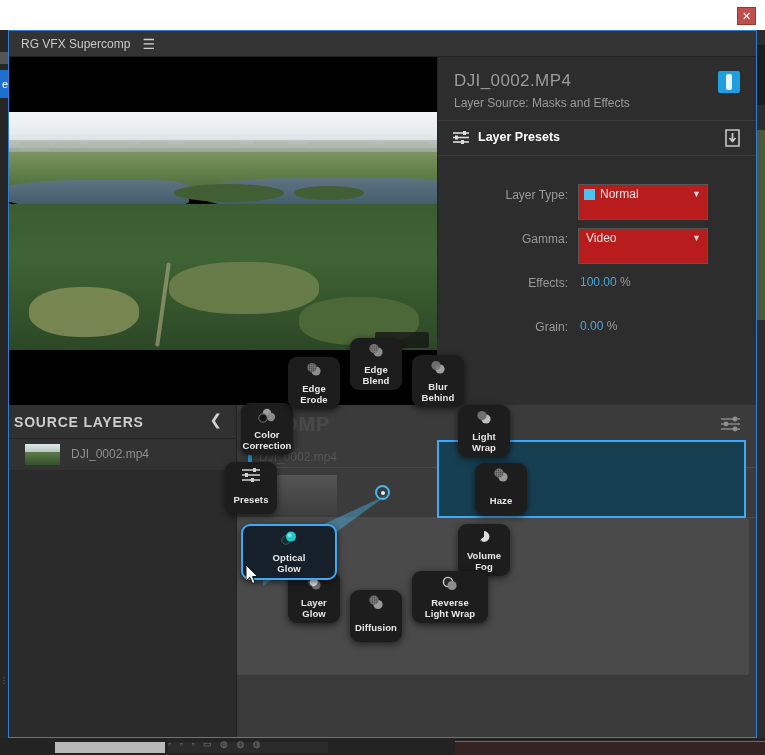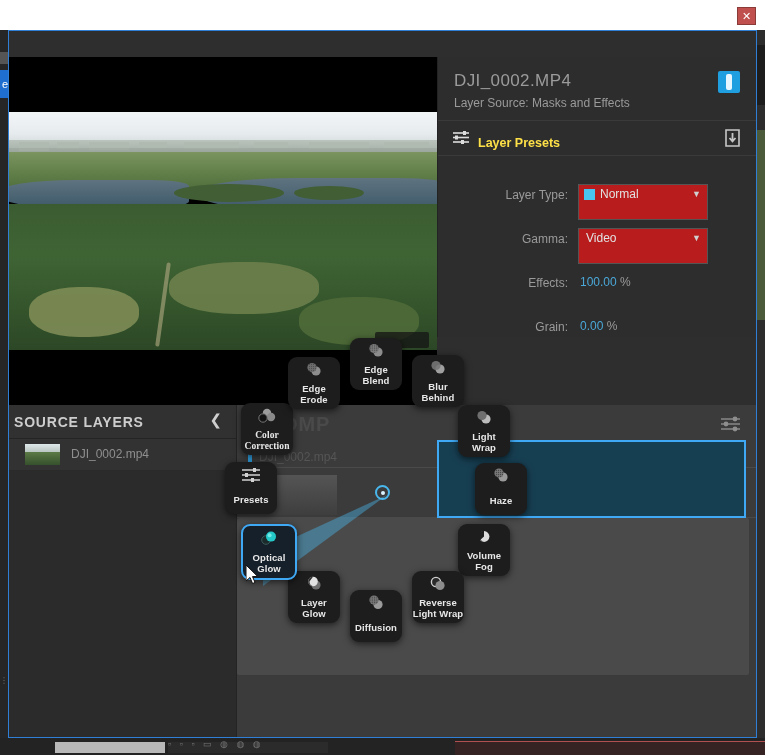--- a/index.html
+++ b/index.html
@@ -58,21 +58,21 @@
          border-left:1px solid #232323;box-sizing:border-box;}
   .props-head{position:relative;height:63px;border-bottom:1px solid #3a3a3a;}
   .props-title{position:absolute;left:16px;top:14px;color:#9b9b9b;font-size:17px;letter-spacing:.4px;}
   .props-sub{position:absolute;left:16px;top:39px;color:#9a9a9a;font-size:12px;}
   .props-toggle{position:absolute;right:16px;top:14px;width:22px;height:22px;background:#1f9ee0;
                 border-radius:2px;cursor:pointer;}
   .props-toggle i{position:absolute;left:8px;top:3px;width:6px;height:16px;background:#e8f6ff;border-radius:2px;display:block;}
 
   .presets-row{position:relative;height:34px;border-bottom:1px solid #3a3a3a;}
   .presets-icon{position:absolute;left:14px;top:9px;width:18px;height:15px;cursor:pointer;}
-  .presets-label{position:absolute;left:40px;top:9px;color:#fde047;font-size:12.5px;font-weight:bold;cursor:pointer;margin-top:6px;}
+  .presets-label{position:absolute;left:40px;top:9px;color:#ffffff;font-size:12.5px;font-weight:bold;cursor:pointer;}
   .save-icon{position:absolute;right:14px;top:7px;width:19px;height:20px;cursor:pointer;}
 
   .field{position:relative;height:24px;margin-top:20px;}
   .field .lbl{position:absolute;left:0;width:130px;text-align:right;color:#9a9a9a;font-size:12px;top:4px;}
   .dropdown{position:absolute;left:140px;top:0;width:130px;height:36px;background:#b91c1c;
             border:1px solid #555;box-sizing:border-box;cursor:pointer;}
   .dropdown .sw{position:absolute;left:5px;top:4px;width:11px;height:11px;background:#49c3f0;}
   .dropdown .txt{position:absolute;top:2px;color:#e2e2e2;font-size:12px;}
   .dropdown .car{position:absolute;right:6px;top:4px;color:#d0d0d0;font-size:9px;}
   .numval{position:absolute;left:142px;top:3px;color:#4aa8d8;font-size:12px;cursor:pointer;text-align:center;}
@@ -141,20 +141,24 @@
     <div class="host-bottom-bar"></div>
     <div class="host-bottom-seg" style="left:55px;width:110px;background:#b9b9b9;"></div>
     <div class="host-bottom-seg" style="left:168px;width:160px;background:#2b2b2b;"></div>
     <div class="host-bottom-icons">▫ ▫ ▫ ▭ ◍ ◍ ◍</div>
     <div class="host-bottom-red"></div>
   </div>
 
   <div class="modal"></div>
   <div class="close-btn">✕</div>
 
+  <div class="titlebar">
+    <div class="ttl">RG VFX Supercomp</div>
+    <div class="ham">☰</div>
+  </div>
 
   <div class="preview-wrap">
     <div class="preview-video">
       <div class="sky"></div>
       <div class="city">
         <div class="city-b" style="left:10px;width:30px;height:9px;"></div>
         <div class="city-b" style="left:48px;width:22px;height:7px;"></div>
         <div class="city-b" style="left:80px;width:40px;height:8px;"></div>
         <div class="city-b" style="left:130px;width:28px;height:6px;"></div>
         <div class="city-b" style="left:175px;width:55px;height:7px;"></div>
@@ -305,21 +309,21 @@
             </g>
         <g fill="#d2d2d2">
               <rect x="13" y="1" width="3" height="4"></rect>
               <rect x="5" y="6" width="3" height="4"></rect>
               <rect x="11" y="11" width="3" height="4"></rect>
             </g>
           </svg>
         </span>
         <div class="tl">Presets</div>
       </div>
-      <div class="tile" style="left: 241px; top: 403px; font-family: Liberation Serif, serif;">
+      <div class="tile" style="left: 241px; top: 403px;">
         <span class="ti">
           <svg viewBox="0 0 22 16" width="22" height="16">
         <circle cx="11" cy="5" r="4.2" fill="#9d9d9d"></circle>
             <circle cx="15" cy="9" r="4.2" fill="#8a8a8a"></circle>
         <circle cx="7" cy="10" r="4.2" fill="#141414" stroke="#777" stroke-width="1"></circle>
           </svg>
         </span>
         <div class="tl">Color<br>Correction</div>
       </div>
       <div class="tile" style="left: 288px; top: 357px;">
@@ -388,21 +392,21 @@
       <div class="tile" style="left: 458px; top: 524px;">
         <span class="ti">
           <svg viewBox="0 0 22 16" width="22" height="16">
         <circle cx="11" cy="7.5" r="5.4" fill="#dcdcdc"></circle>
         <path d="M11 2.1 A5.4 5.4 0 0 0 11 12.9 A5.4 5.4 0 0 1 7 7.5 Z" fill="#2a2a2a"></path>
         <path d="M6 12 A6 6 0 0 1 11 2.1 L11 7.5 Z" fill="#1d1d1d"></path>
           </svg>
         </span>
         <div class="tl">Volume<br>Fog</div>
       </div>
-      <div class="tile" style="left: 412px; top: 571px;">
+      <div class="tile" style="left: 412px; top: 571px; padding-left: 24px;">
         <span class="ti">
           <svg viewBox="0 0 22 16" width="22" height="16">
         <circle cx="9" cy="6" r="4.6" fill="#2a2a2a" stroke="#cfcfcf" stroke-width="1.4"></circle>
         <circle cx="13" cy="9.5" r="4.6" fill="#8d8d8d"></circle>
           </svg>
         </span>
         <div class="tl">Reverse<br>Light Wrap</div>
       </div>
       <div class="tile one" style="left: 350px; top: 590px;">
         <span class="ti">
@@ -422,21 +426,21 @@
       <div class="tile" style="left: 288px; top: 571px;">
         <span class="ti">
           <svg viewBox="0 0 22 16" width="22" height="16">
         <circle cx="13" cy="9" r="4.6" fill="#6f6f6f"></circle>
         <circle cx="10" cy="5.5" r="4.8" fill="#e2e2e2"></circle>
         <path d="M10 0.7 A4.8 4.8 0 0 0 10 10.3 A4.8 4.8 0 0 1 6.5 5.5 Z" fill="#2f2f2f"></path>
           </svg>
         </span>
         <div class="tl">Layer<br>Glow</div>
       </div>
-      <div class="tile sel" style="left: 241px; top: 524px;">
+      <div class="tile sel" style="left: 241px; top: 524px; padding-left: 40px;">
         <span class="ti">
           <svg viewBox="0 0 22 16" width="22" height="16">
         <circle cx="8" cy="9" r="4.3" fill="#1b2a2a" stroke="#3b5a5a" stroke-width="1"></circle>
         <circle cx="13" cy="5.6" r="5" fill="#25c8c8"></circle>
         <circle cx="11.6" cy="4.2" r="2" fill="#7ef0ef" opacity="0.85"></circle>
           </svg>
         </span>
         <div class="tl">Optical<br>Glow</div>
       </div>
     </div>

